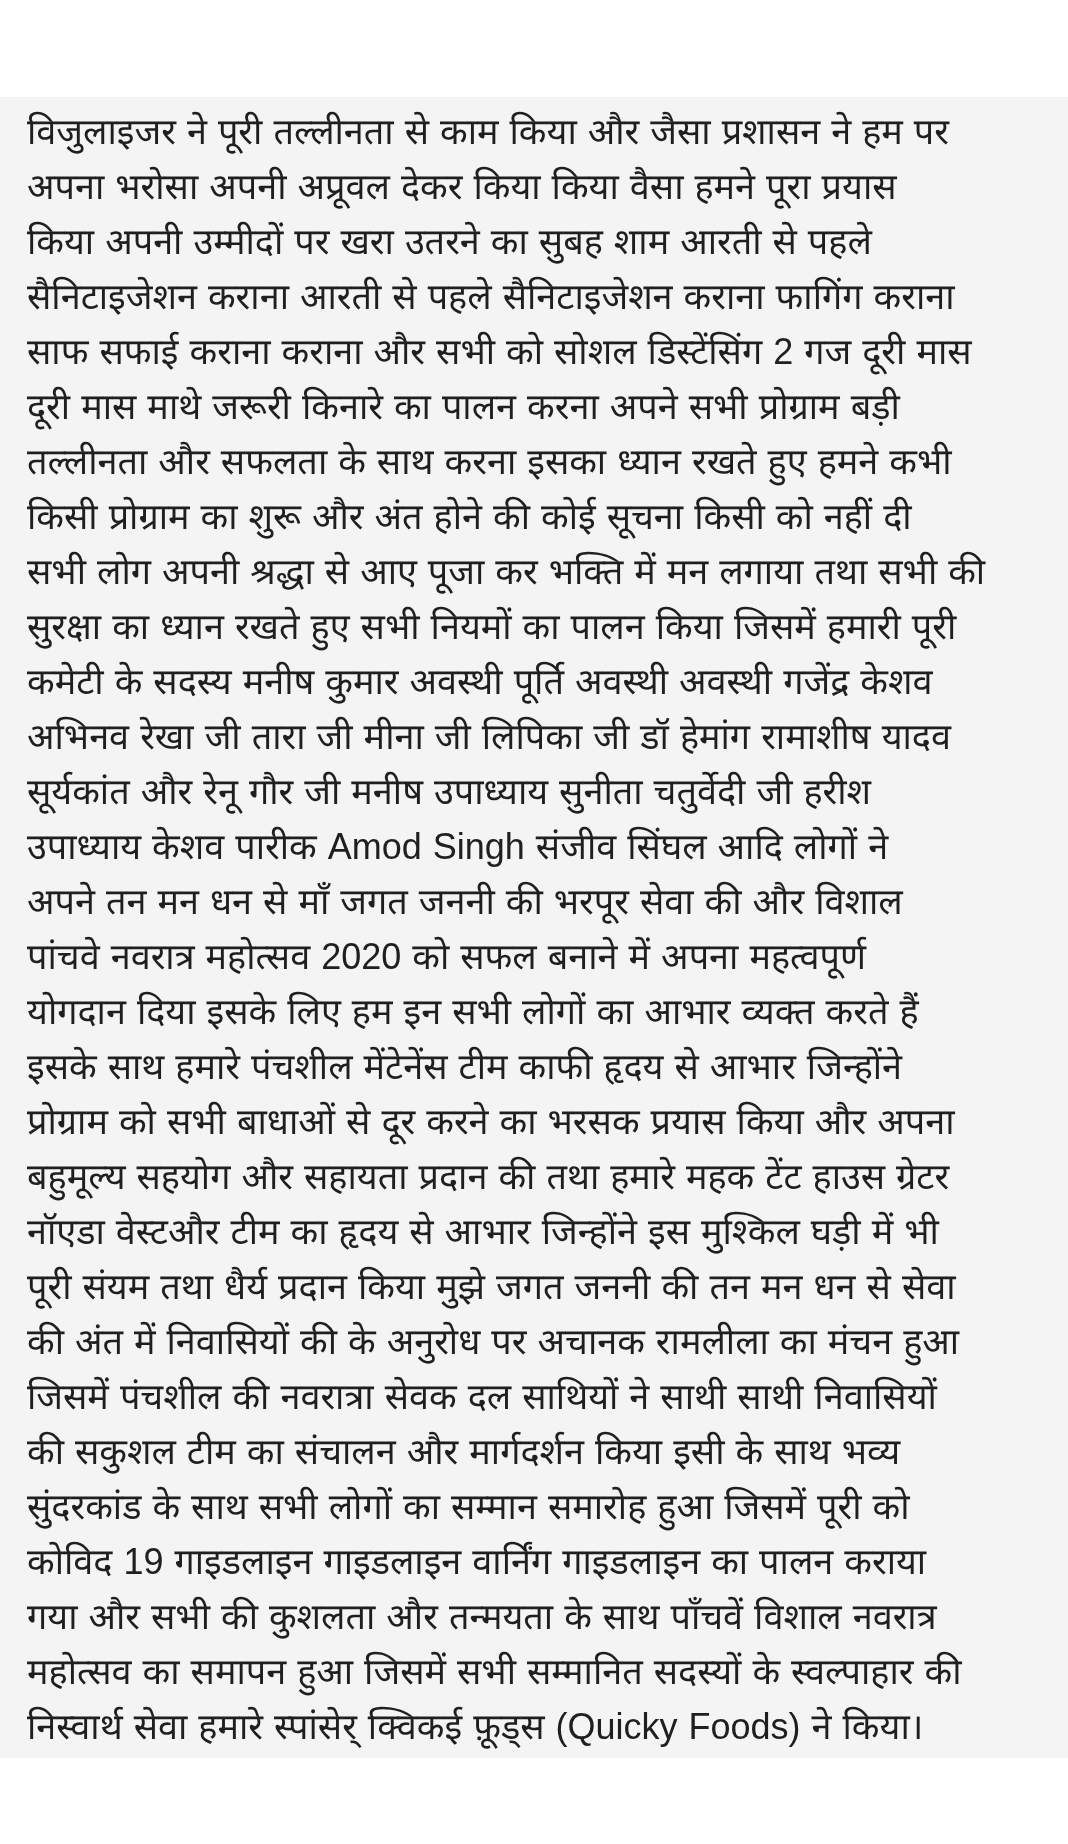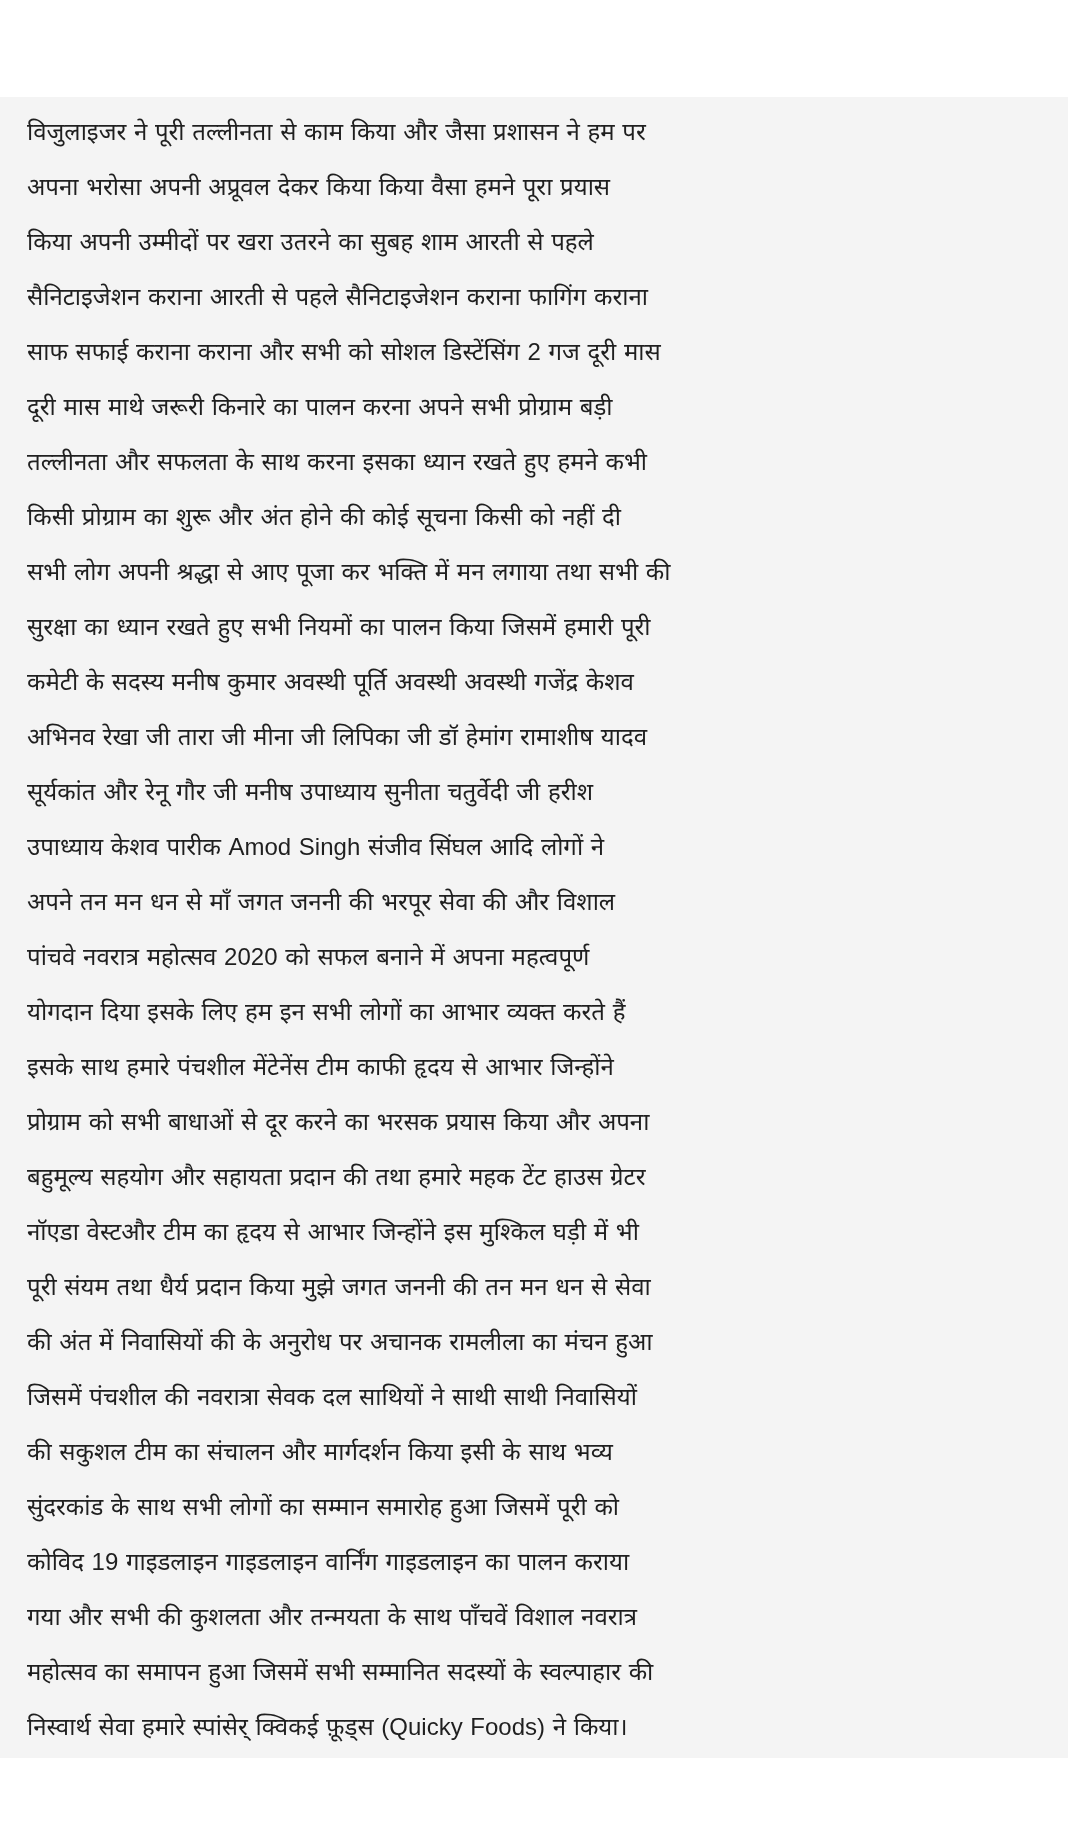--- a/index.html
+++ b/index.html
@@ -18,21 +18,21 @@
   .text-panel {
     position: absolute;
     left: 0;
     top: 97px;
     width: 1068px;
     height: 1661px;
     background: var(--panel-bg);
     padding: 7px 28px 0 27px;
   }
   .body-text {
-    font-size: 24px;
+    font-size: 36px;
     line-height: 55px;
     color: var(--text-color);
     white-space: pre-line;
     word-spacing: 1px;
   }
 </style>
 </head>
 <body>
 
 <div class="text-panel">

